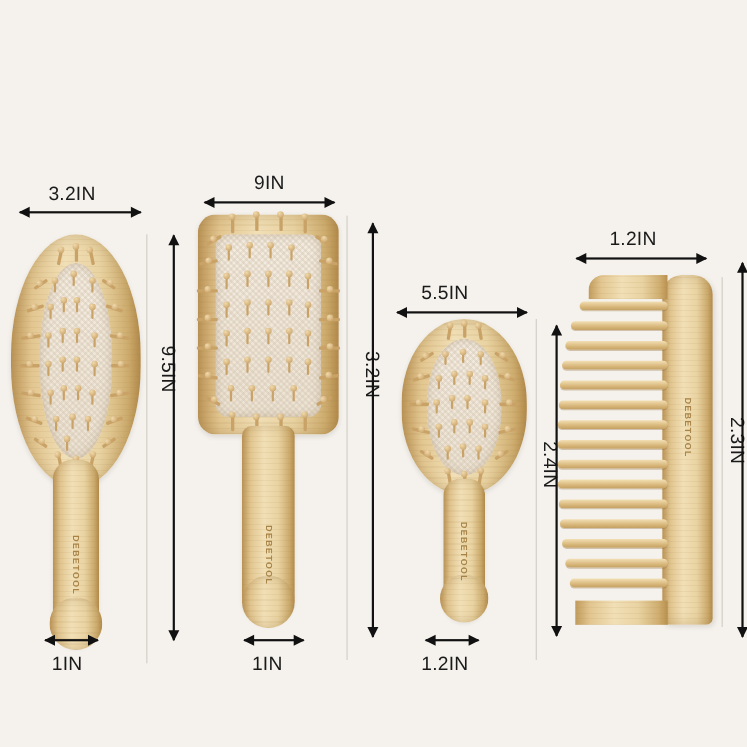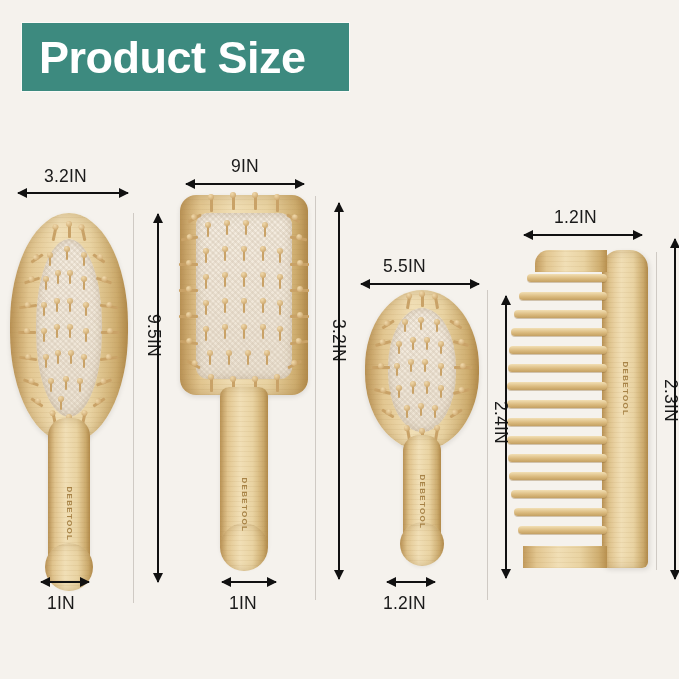--- a/index.html
+++ b/index.html
@@ -87,23 +87,20 @@
     position:absolute;height:8px;border-radius:4px;
     background:linear-gradient(180deg,#f2dfb4,#d9b87c 60%,#c4a063);
     box-shadow:0 1px 0 rgba(140,105,55,.35);
   }
 </style>
 </head>
 <body style="background: rgb(245, 242, 237);">
 
 <div id="stage">
 
-  <div class="title-banner">
-    <span>Product Size</span>
-  </div>
 
   <div class="prod" style="left:8px;top:213px;width:122px;height:380px;">
 
     <div class="wood-v" style="position:absolute;left:2px;top:0;width:118px;height:230px;border-radius:50%/48%;
                 box-shadow:inset 0 0 14px rgba(140,104,50,.35), 0 2px 5px rgba(0,0,0,.10);"></div>
     <div class="pad" style="left:28px;top:26px;width:66px;height:178px;border-radius:50%/48%;
                 box-shadow:inset 0 0 9px rgba(160,135,100,.45);"></div>
     <div style="position:absolute;inset:0;">
 
       <div class="pin" style="left:41px;top:42px;width:2.4px;height:11px;"></div>

